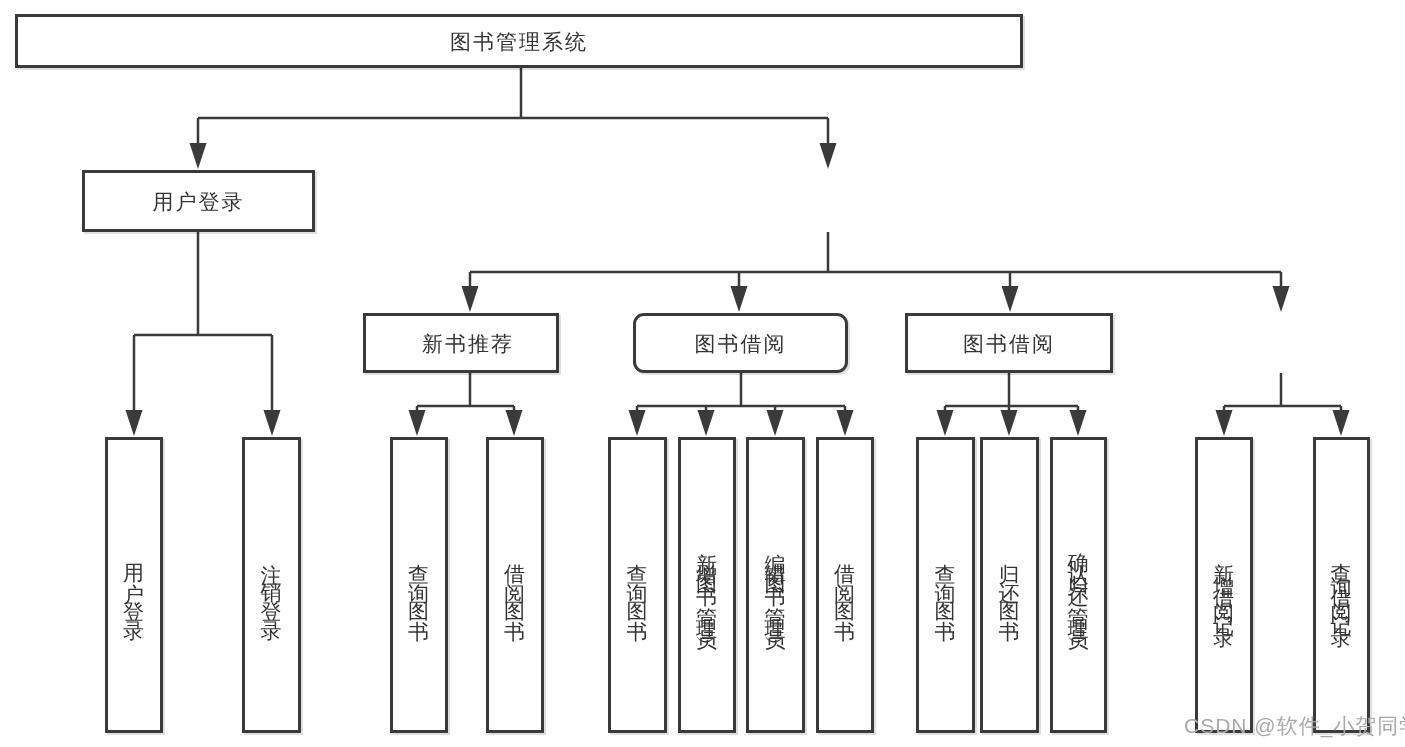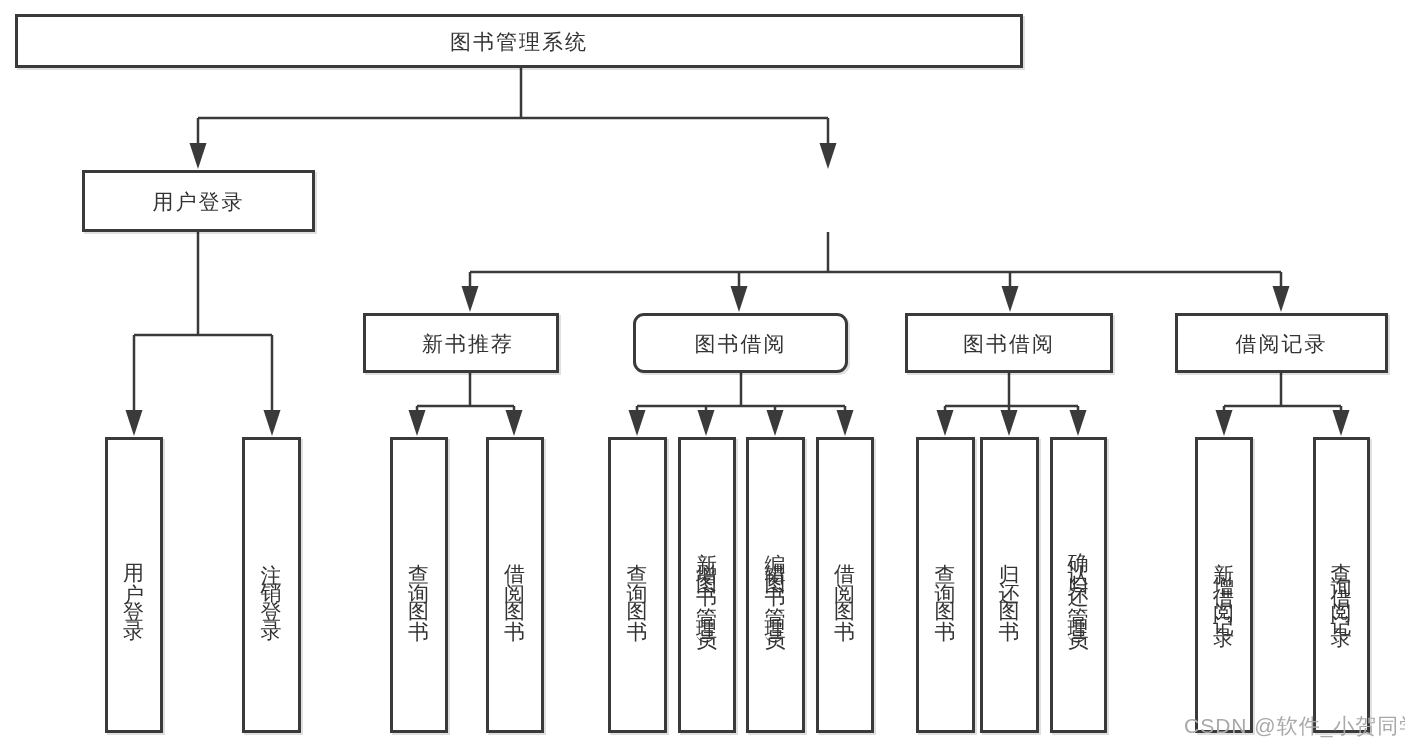--- a/index.html
+++ b/index.html
@@ -109,23 +109,20 @@
 
   <div class="node" style="left:363px;top:313px;width:196px;height:60px;padding-left:14px;">
     <span class="h">新书推荐</span>
   </div>
   <div class="node" style="left:633px;top:313px;width:215px;height:60px;border-radius:11px;">
     <span class="h">图书借阅</span>
   </div>
   <div class="node" style="left:905px;top:313px;width:208px;height:60px;">
     <span class="h">图书借阅</span>
   </div>
-  <div class="node" style="left:1175px;top:313px;width:213px;height:60px;">
-    <span class="h">借阅记录</span>
-  </div>
 
   <div class="node" style="left:105px;top:437px;width:58px;height:296px;">
     <span class="v v4">用户登录</span>
   </div>
   <div class="node" style="left:242px;top:437px;width:59px;height:296px;">
     <span class="v v4">注销登录</span>
   </div>
 
   <div class="node" style="left:390px;top:437px;width:58px;height:296px;">
     <span class="v v4">查询图书</span>

